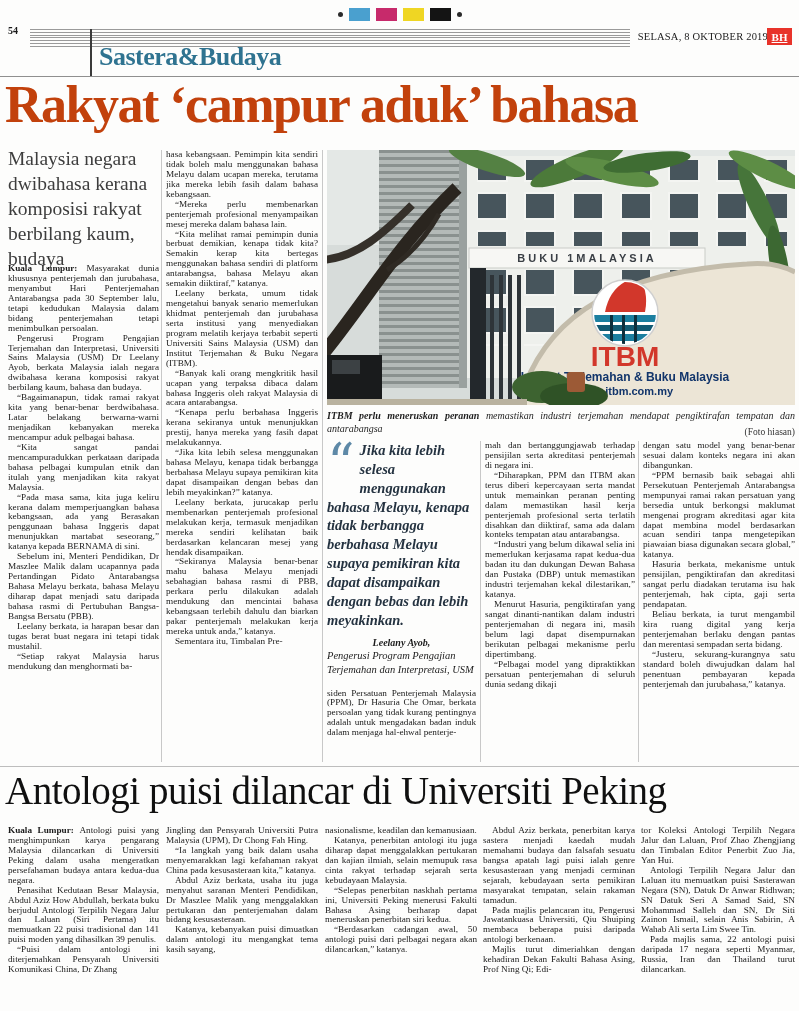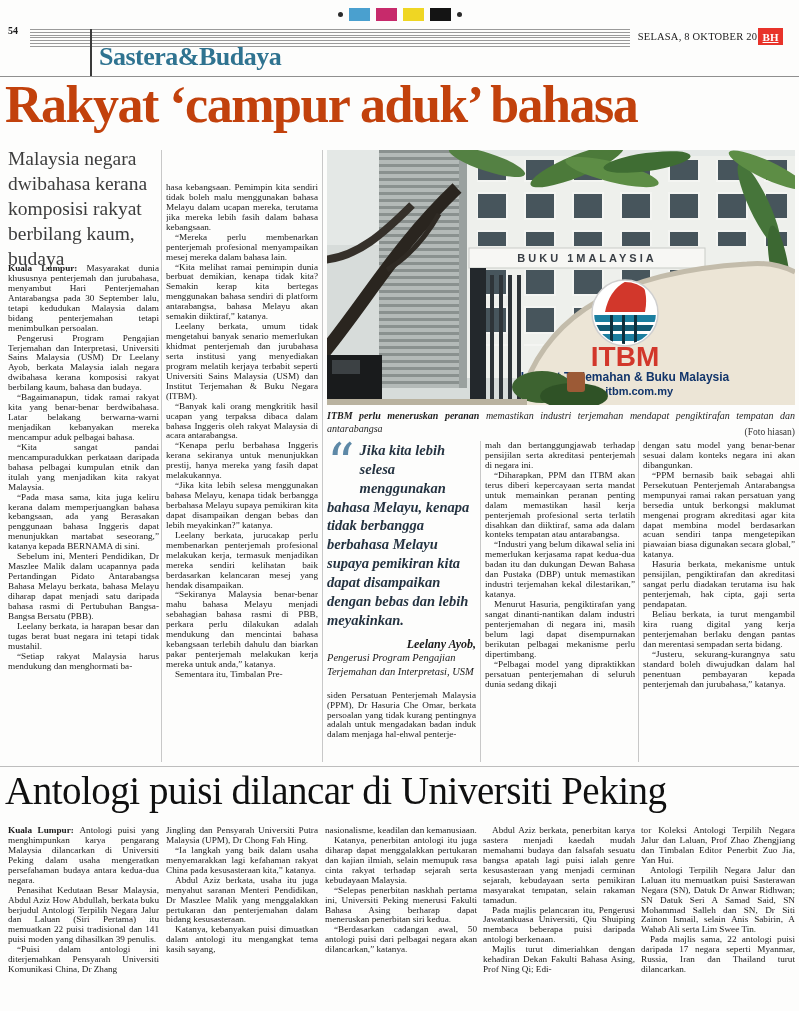--- a/index.html
+++ b/index.html
@@ -7,58 +7,58 @@
         font-family:"Liberation Serif",serif;color:#1b1b1b;}
   
   .regmarks{position:absolute;top:8px;left:50%;transform:translateX(-50%);
             display:flex;align-items:center;gap:6px;}
   .regdot{width:5px;height:5px;border-radius:50%;background:#2a2a2a;}
   .regsq{width:21px;height:13px;}
   .pagenum{position:absolute;left:8px;top:25px;font-size:10px;font-weight:bold;}
   .ruler-lines{position:absolute;left:30px;top:29px;width:600px;height:19px;
      background:repeating-linear-gradient(#9a9a9a 0 1px,transparent 1px 2.8px);}
   .pubdate{position:absolute;right:31px;top:31px;font-size:10.5px;font-weight:normal;letter-spacing:.2px;}
-  .bh-logo{position:absolute;right:16px;top:28px;width:25px;height:17px;background:#e8332a;
+  .bh-logo{position:absolute;right:7px;top:28px;width:25px;height:17px;background:#e8332a;
      color:#fff;font-weight:bold;font-size:11px;display:flex;align-items:center;justify-content:center;text-decoration:underline;}
   .section-vline{position:absolute;left:90px;top:29px;width:2px;height:47px;background:#3a3a3a;}
   .section-title{position:absolute;left:99px;top:42px;font-size:26px;font-weight:bold;
      color:#2f7390;letter-spacing:-.5px;}
   .header-rule{position:absolute;left:0;top:76px;width:799px;height:1px;background:#8f8f8f;}
   
   .headline1{position:absolute;left:5px;top:79px;margin:0;width:792px;font-size:52px;
      font-weight:bold;letter-spacing:-1.5px;line-height:1;color:#c2410c;}
   .standfirst{position:absolute;left:8px;top:147px;width:152px;font-size:19.5px;
      line-height:1.28;color:#3d3d3d;}
   .col{position:absolute;overflow:hidden;font-size:9.2px;line-height:1.08;text-align:justify;}
   .col p{margin:0;text-indent:9px;}
   .col p.first,.col p.cont{text-indent:0;}
   .dl{font-weight:bold;}
   .a1c1{left:8px;top:264px;width:151px;height:498px;}
-  .a1c2{left:166px;top:150px;width:152px;height:612px;margin-top:33px;}
+  .a1c2{left:166px;top:150px;width:152px;height:612px;}
   .a1c3{left:327px;top:441px;width:149px;height:322px;}
   .a1c4{left:485px;top:441px;width:150px;height:322px;}
   .a1c5{left:643px;top:441px;width:152px;height:322px;}
   .vrule{position:absolute;width:1px;background:#c8c8c8;}
   .vr1{left:161px;top:150px;height:612px;}
   .vr2{left:322px;top:150px;height:612px;}
   .vr3{left:480px;top:441px;height:321px;}
   .vr4{left:638px;top:441px;height:321px;}
   
   .photo{position:absolute;left:327px;top:150px;width:468px;height:255px;display:block;}
   .caption{position:absolute;left:327px;top:409px;width:468px;height:30px;
      font-size:10px;line-height:1.3;font-style:italic;color:#1f1f1f;text-align:justify;}
   .cap-lead{font-weight:bold;}
   .credit{position:absolute;right:0;bottom:1px;font-size:9.5px;font-style:normal;color:#333;padding-left:28px;}
   
   .pullquote{margin-bottom:12px;}
   .qmark{float:left;font-size:54px;line-height:.72;color:#5e89a7;margin:4px 5px 0 0;
      font-family:"DejaVu Serif",serif;}
   .qtext{font-style:italic;font-weight:bold;font-size:14.5px;line-height:1.3;
      color:#253341;text-align:left;}
-  .qname{font-weight:bold;font-style:italic;font-size:12px;margin-top:9px;text-align:right;}
+  .qname{font-weight:bold;font-style:italic;font-size:10px;margin-top:9px;text-align:center;}
   .qrole{font-style:italic;font-size:10.5px;line-height:1.3;text-align:left;color:#222;}
   
   .article-divider{position:absolute;left:0;top:766px;width:799px;height:1px;background:#bdbdbd;}
   .headline2{position:absolute;left:5px;top:771px;margin:0;width:792px;font-size:39px;
      font-weight:400;letter-spacing:-.5px;line-height:1.05;color:#101010;}
   .a2c1{left:8px;top:826px;width:151px;height:182px;}
   .a2c2{left:166px;top:826px;width:152px;height:182px;}
   .a2c3{left:325px;top:826px;width:152px;height:182px;}
   .a2c4{left:483px;top:826px;width:152px;height:182px;}
   .a2c5{left:641px;top:826px;width:154px;height:182px;}

